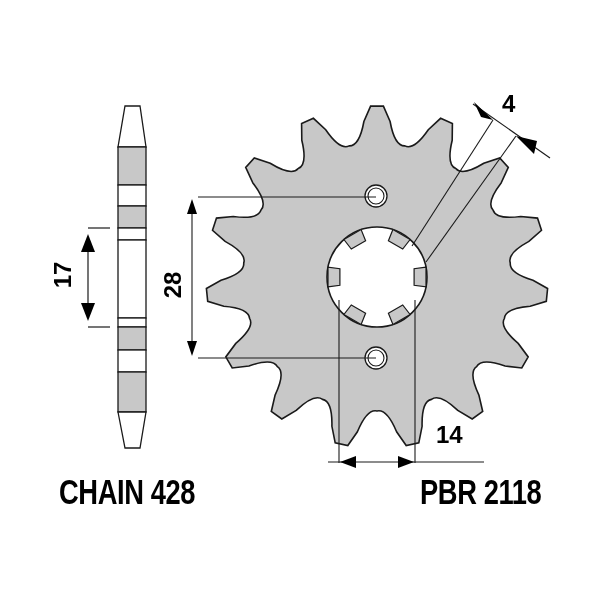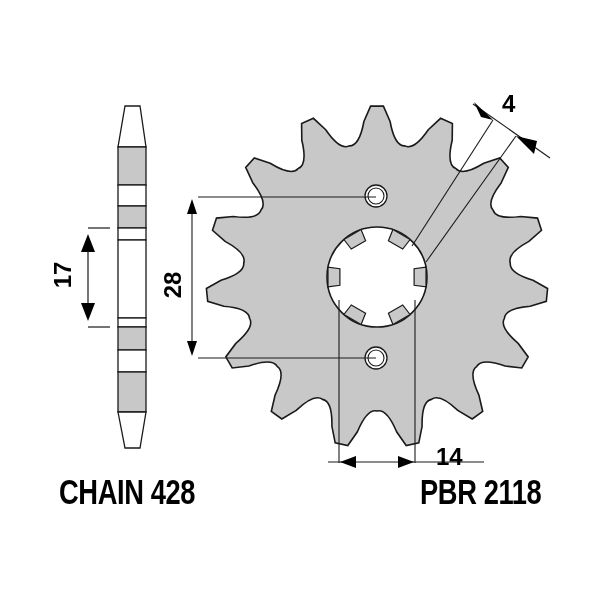--- a/index.html
+++ b/index.html
@@ -23,21 +23,21 @@
     #chain-label { left: 59px; top: 474px; transform-origin: left top; }
     #pbr-label { left: 420px; top: 474px; transform-origin: left top; }
     .dim {
       font-family: "Liberation Sans", sans-serif;
       font-weight: bold;
       font-size: 24px;
     }
     #dim-17 { left: 50px; top: 263px; transform: rotate(-90deg); transform-origin: center center; }
     #dim-28 { left: 160px; top: 273px; transform: rotate(-90deg); transform-origin: center center; }
     #dim-4 { left: 502px; top: 92px; }
-    #dim-14 { left: 436px; top: 445px; }
+    #dim-14 { left: 436px; top: 423px; }
   </style>
 </head>
 <body>
 
 <svg id="drawing" viewBox="0 0 600 600" xmlns="http://www.w3.org/2000/svg">
 
   <g id="side-profile" stroke="#1a1a1a" stroke-width="1.3">
     <polygon points="125,106 140,106 146,147 118,147" fill="#fff"></polygon>
     <rect x="118" y="147" width="28" height="38" fill="#c8c8c8"></rect>
     <rect x="118" y="185" width="28" height="21" fill="#fff"></rect>

